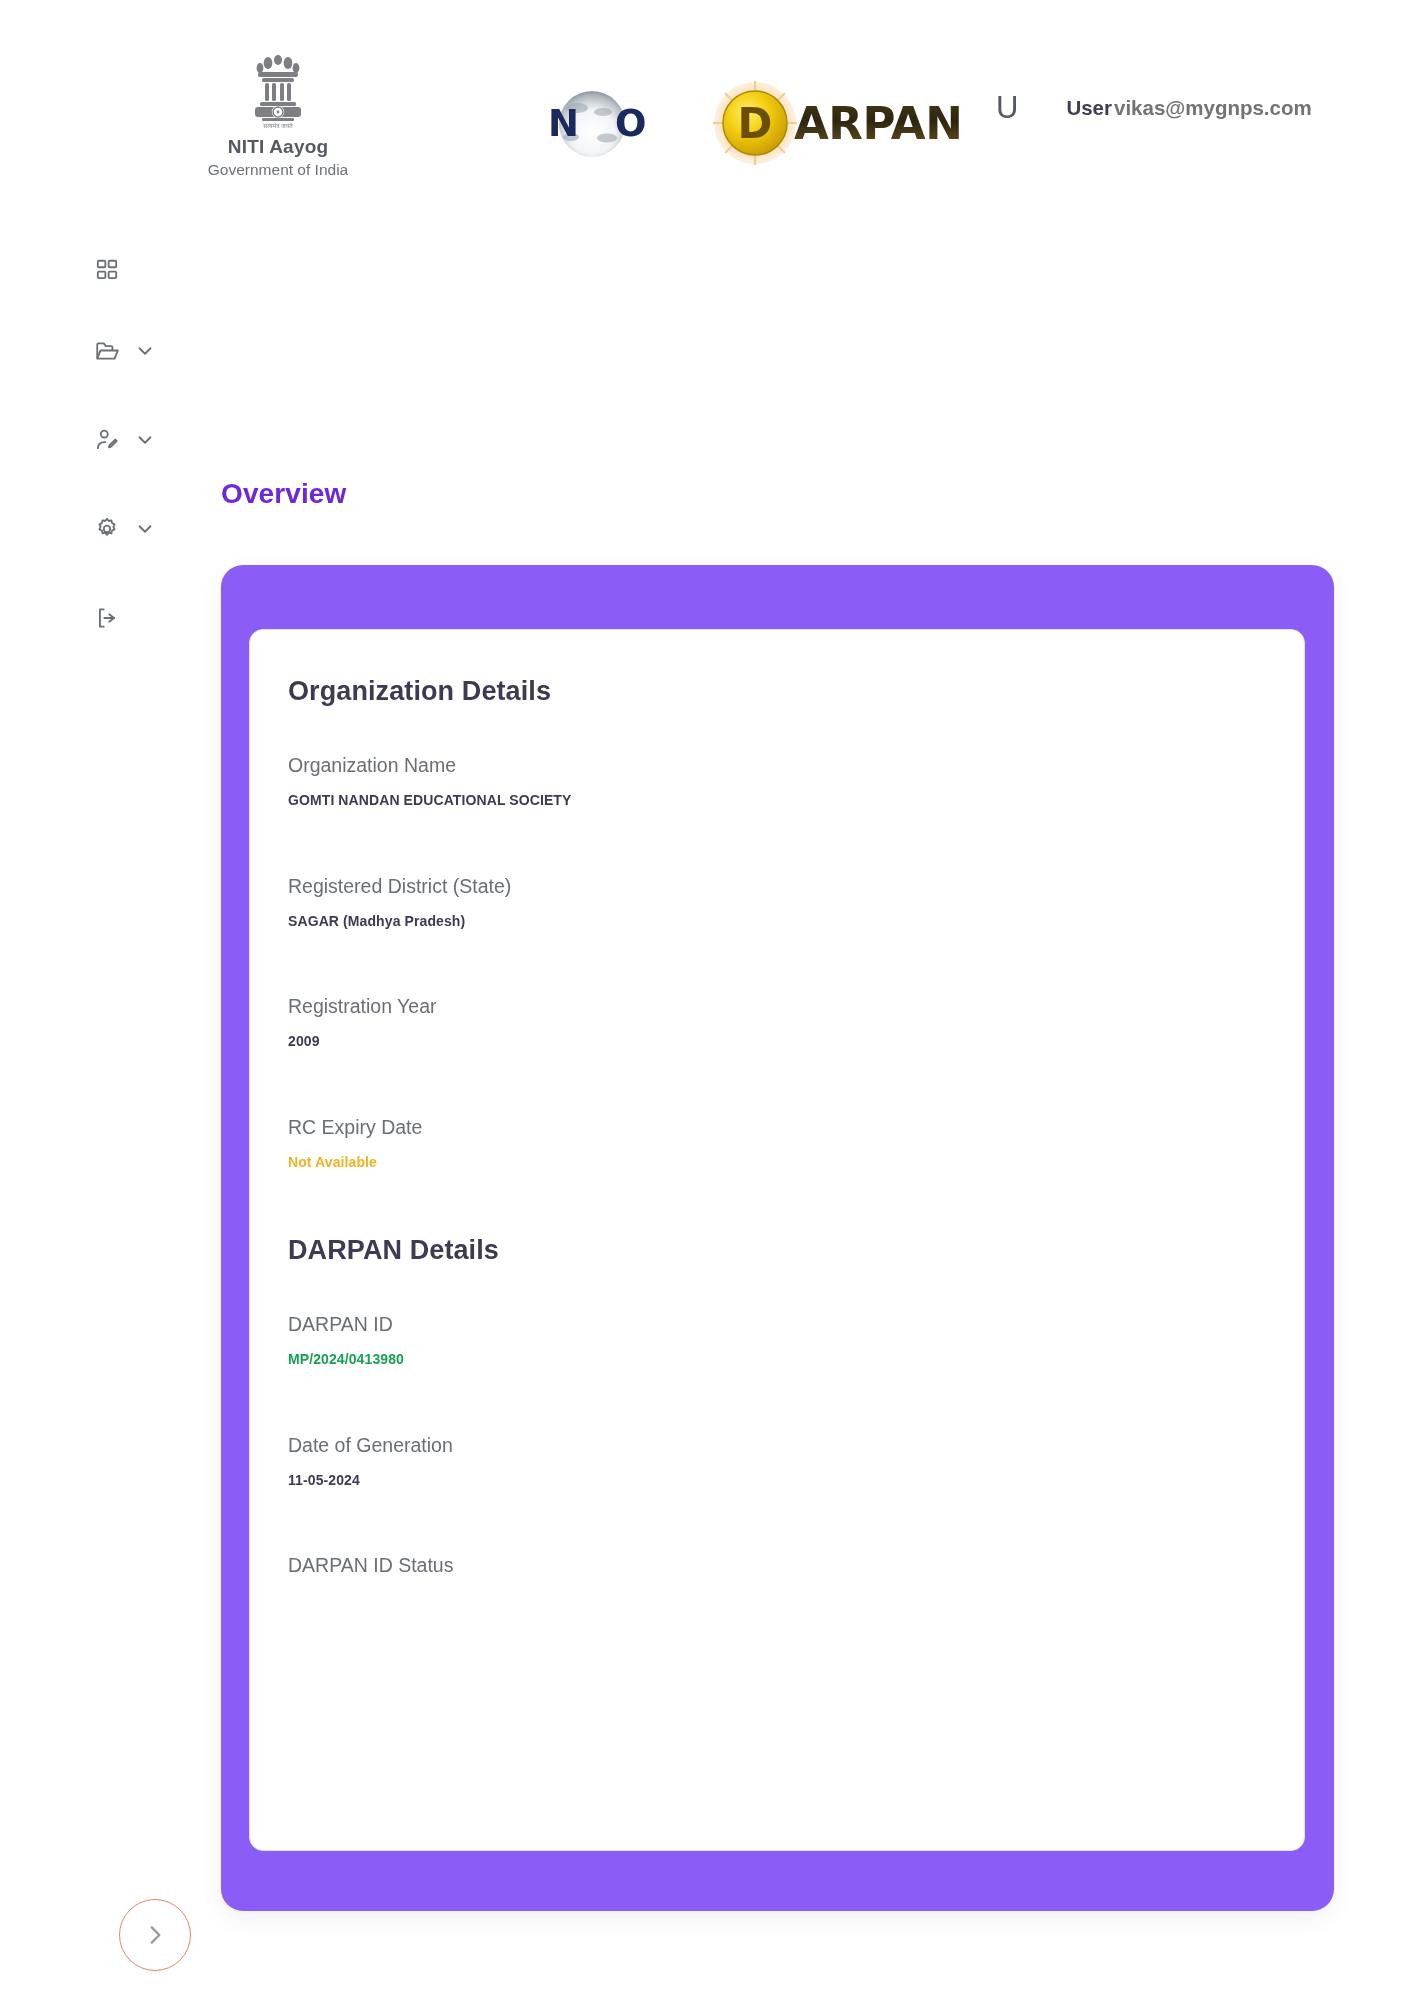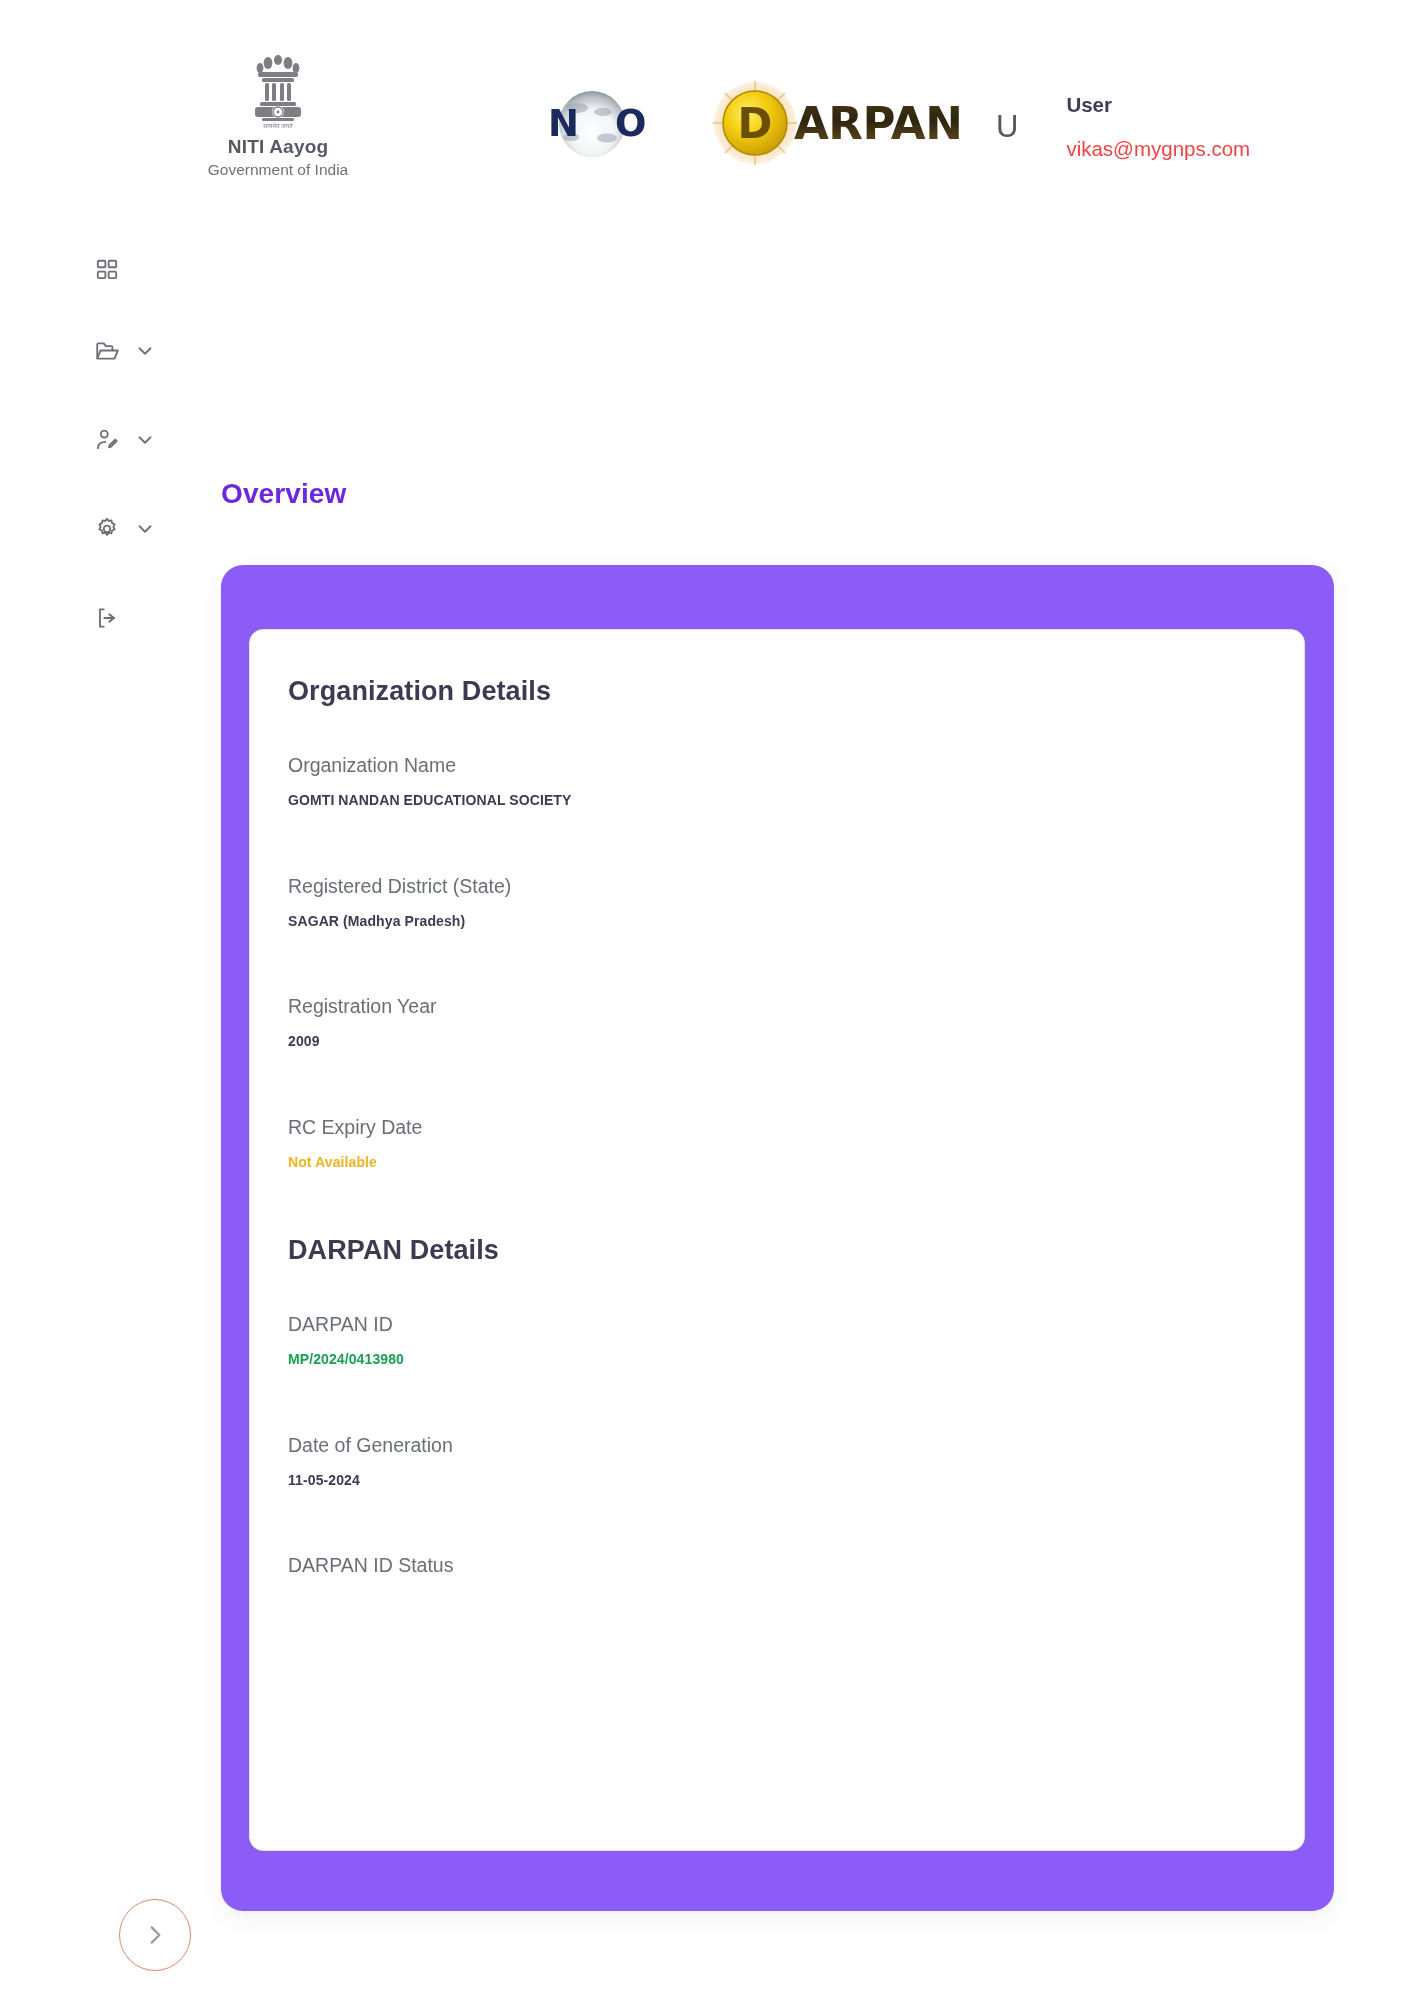--- a/index.html
+++ b/index.html
@@ -92,31 +92,31 @@
     display: flex;
     align-items: center;
     gap: 48px;
   }
   .user-avatar {
     font-size: 31px;
     color: #555a62;
     font-weight: 400;
     line-height: 1;
   }
-  .user-meta { display: flex; flex-direction: column; gap: 18px; }
+  .user-meta { display: flex; flex-direction: row; gap: 2px; }
   .user-label {
     font-size: 20.5px;
     font-weight: 700;
     color: #3f3d56;
     line-height: 1.25;
   }
   .user-email {
     font-size: 20.5px;
-    font-weight: 400;
-    color: #ef4444;
+    font-weight: 700;
+    color: #737373;
     line-height: 1.25;
     white-space: nowrap;
   }
 
   
   .shell { position: relative; width: 1414px; }
 
   .sidebar {
     position: absolute;
     left: 0;

